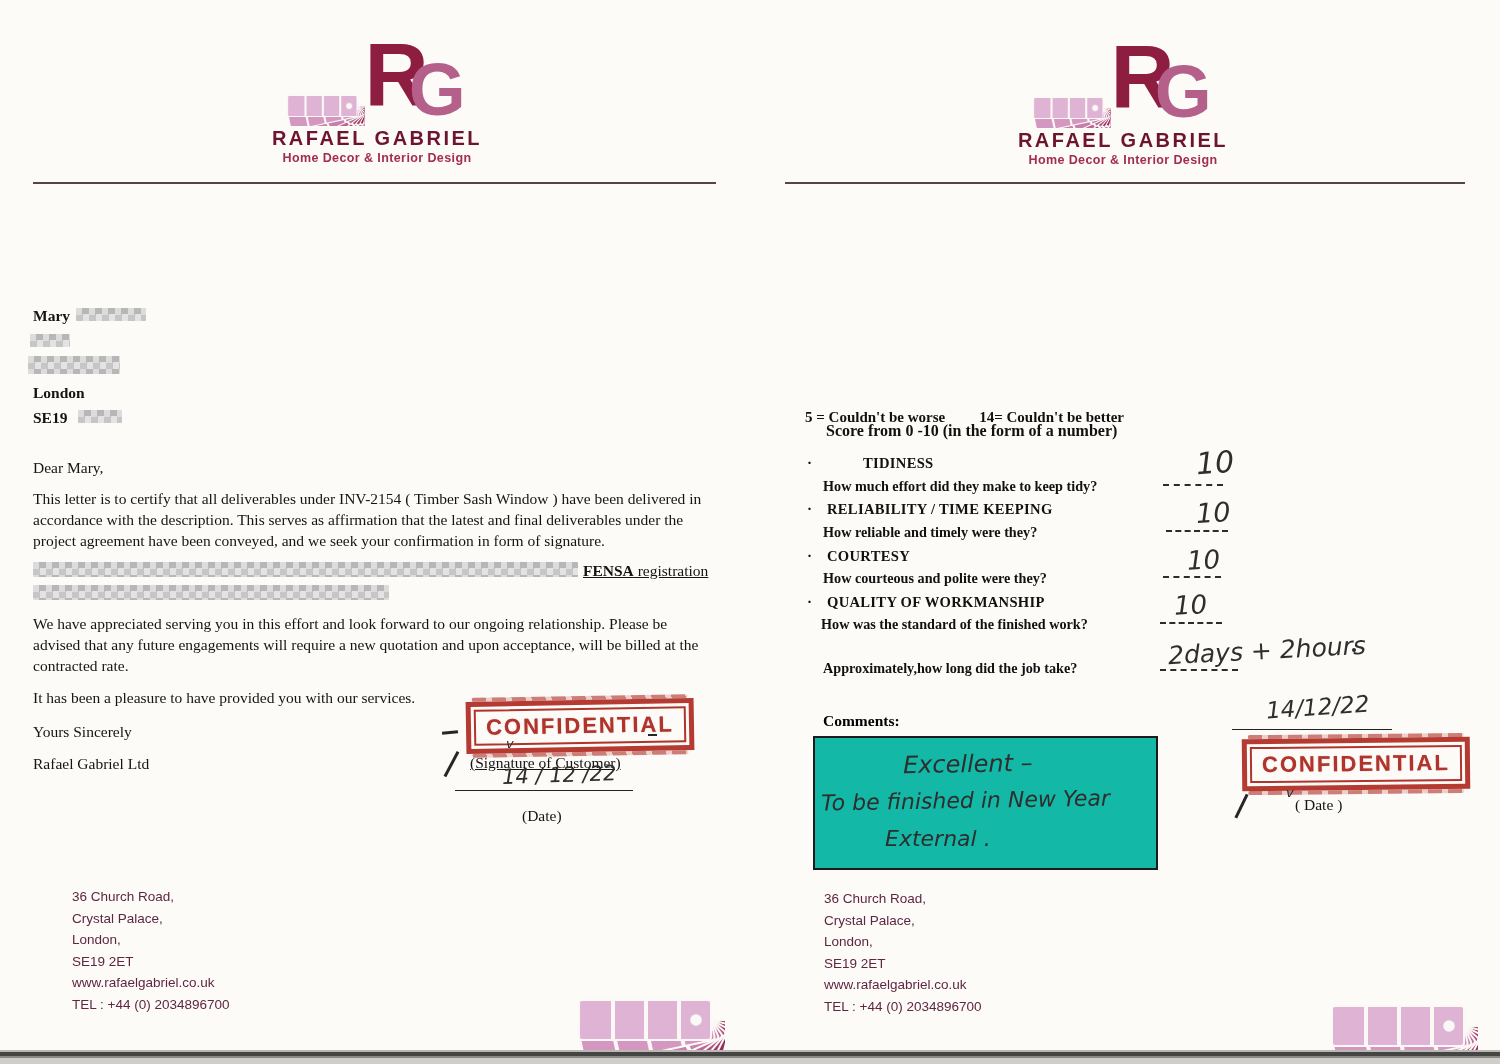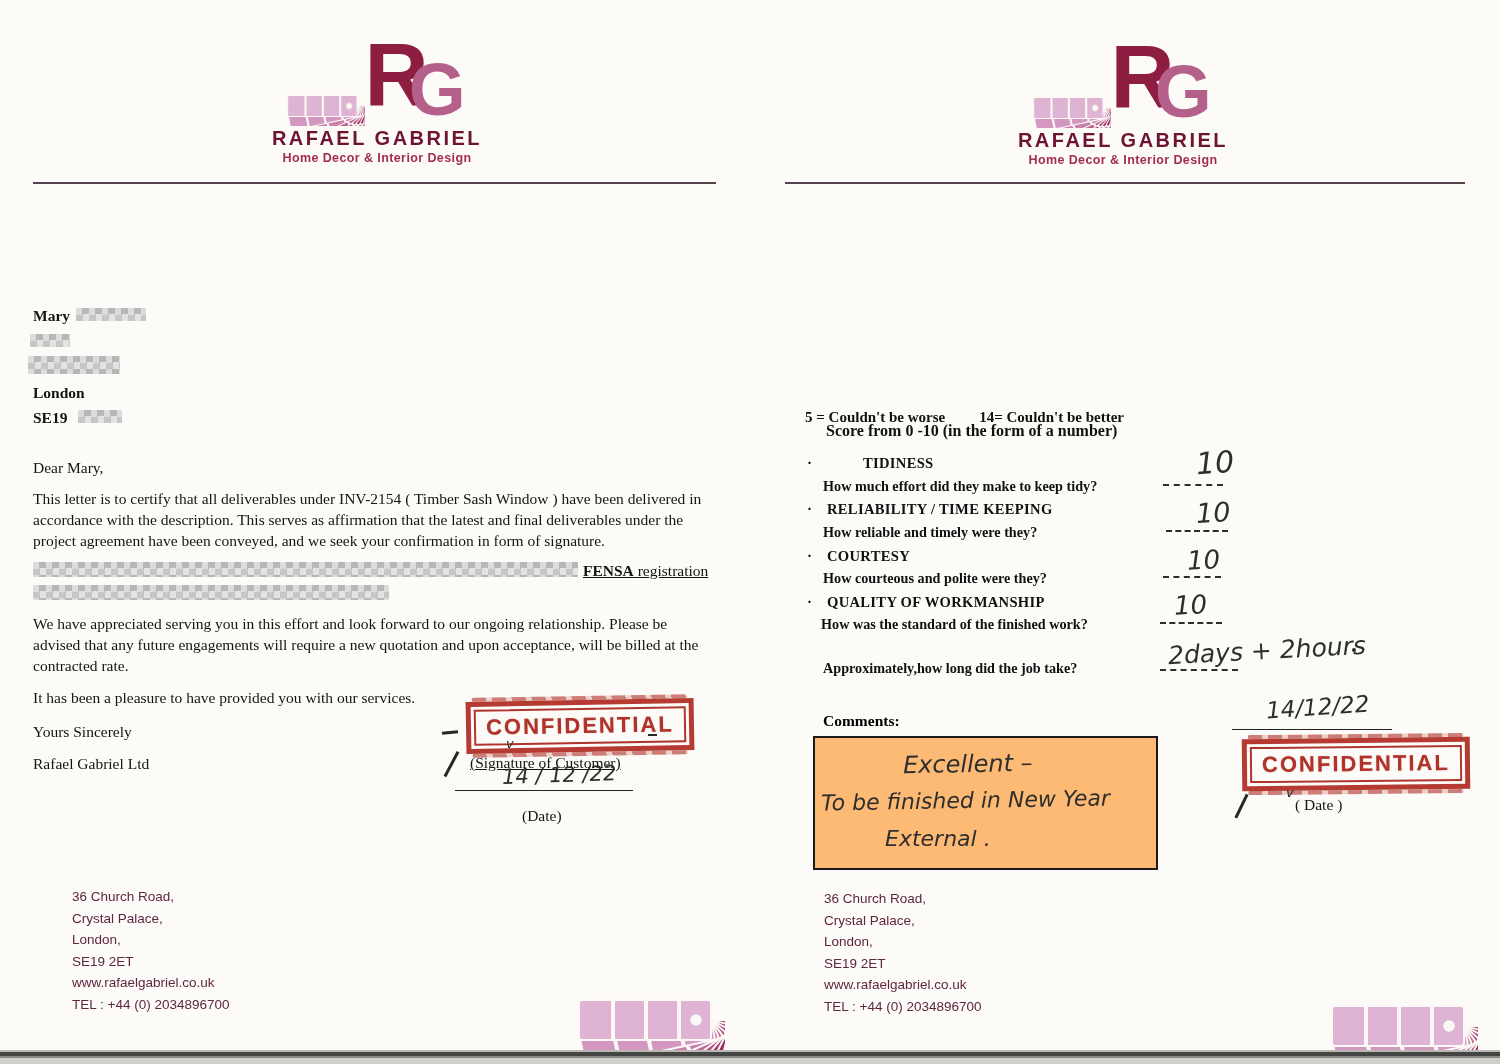--- a/index.html
+++ b/index.html
@@ -33,21 +33,21 @@
   .dash-line{border-bottom:2.5px dashed #2c2c2c;}
   .solid-line{border-bottom:1.6px solid #222;}
   .pen{background:#262626;}
   .footer-block{font-family:"Liberation Sans", sans-serif;font-size:13.5px;line-height:21.5px;
                 color:#5e2640;}
   .item-title{font-size:14.6px;font-weight:bold;letter-spacing:.3px;color:#111;}
   .item-q{font-size:14.2px;font-weight:bold;color:#111;}
   .bullet{font-size:15px;font-weight:bold;color:#111;}
   .bottom-strip{left:0;top:1050px;width:1500px;height:14px;
      background:linear-gradient(#b9b8b4 0 2px,#454543 2px 6px,#8a8986 6px 8px,#cfceca 8px 14px);}
-  .comment-box{border:2.5px solid #1b1b1b;background:#fdba74;}
+  .comment-box{border:2.5px solid #1b1b1b;background:#14b8a6;}
   text{font-family:"Liberation Sans", sans-serif;}
 </style>
 </head>
 <body>
 
 <div class="scan">
 
   <svg width="0" height="0" style="position:absolute" aria-hidden="true">
     <symbol id="swatch-fan" viewBox="0 0 150 198">
       <g>

